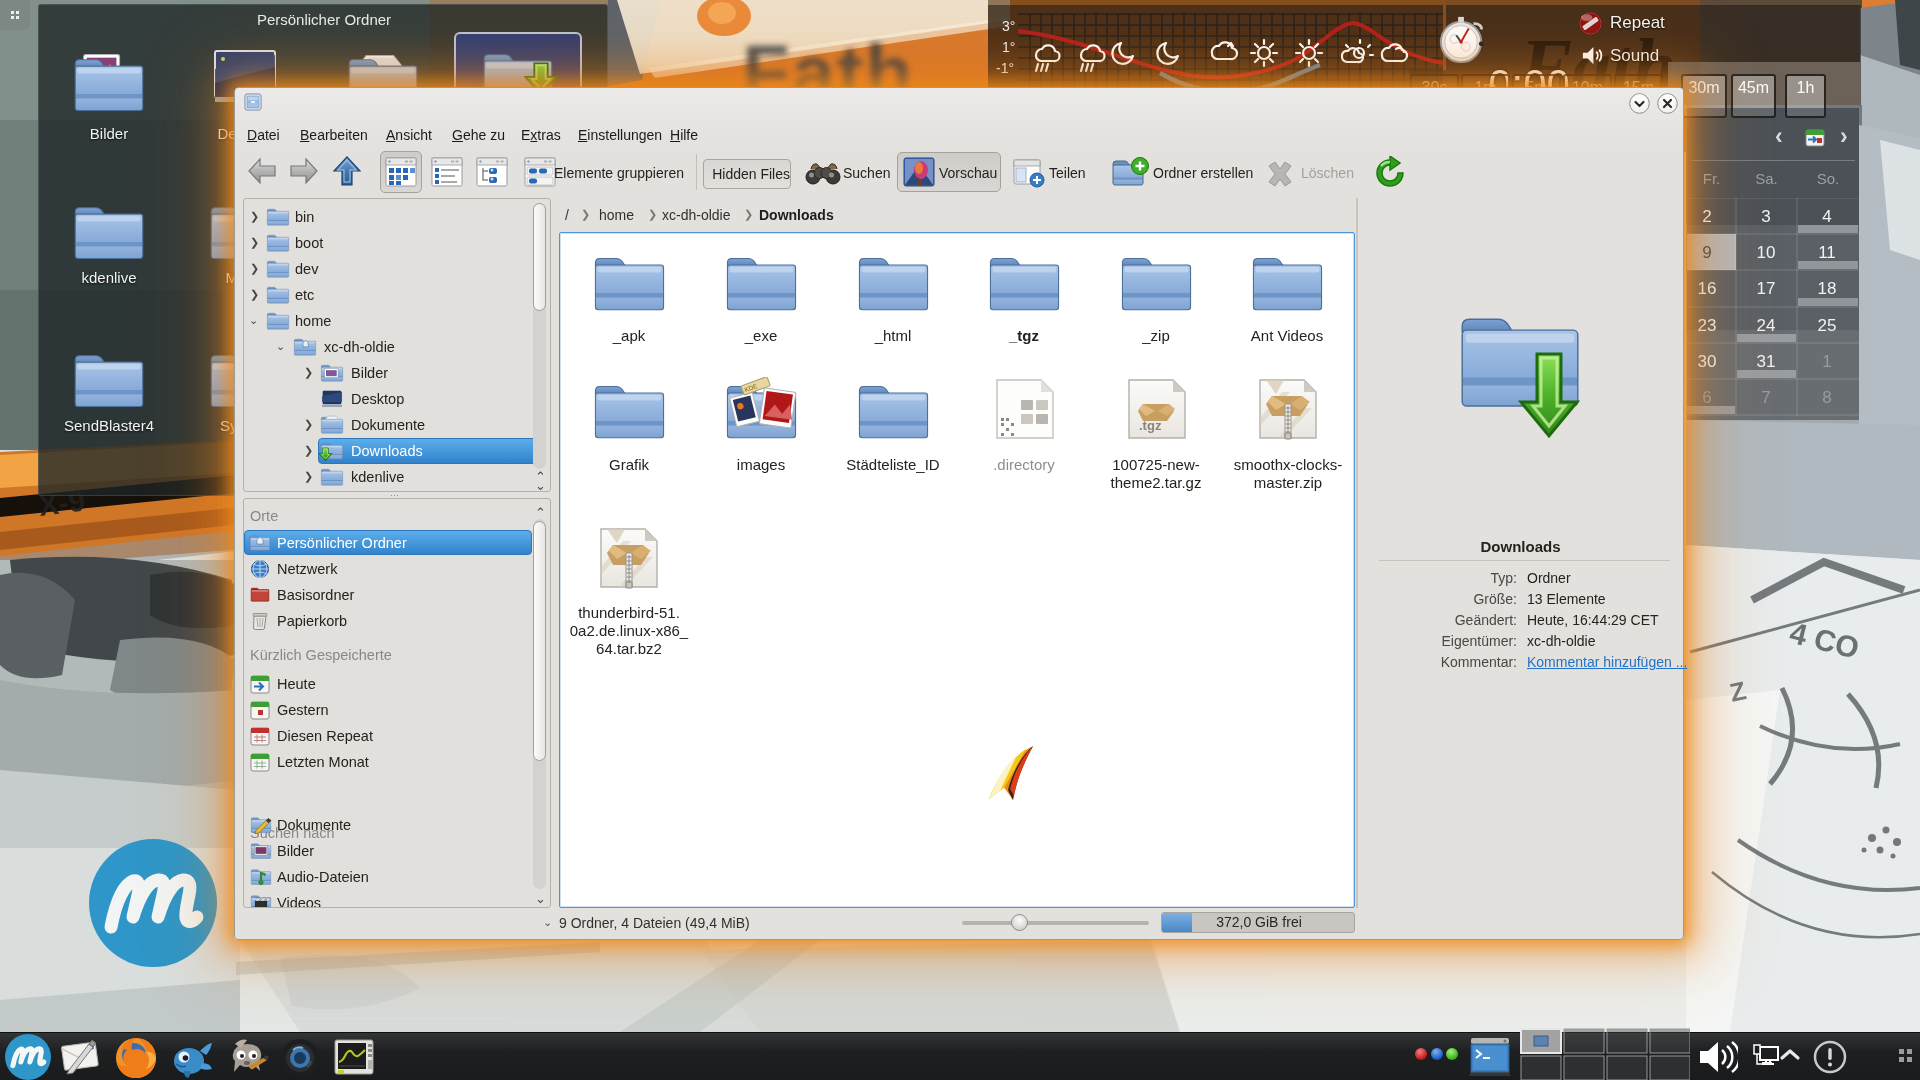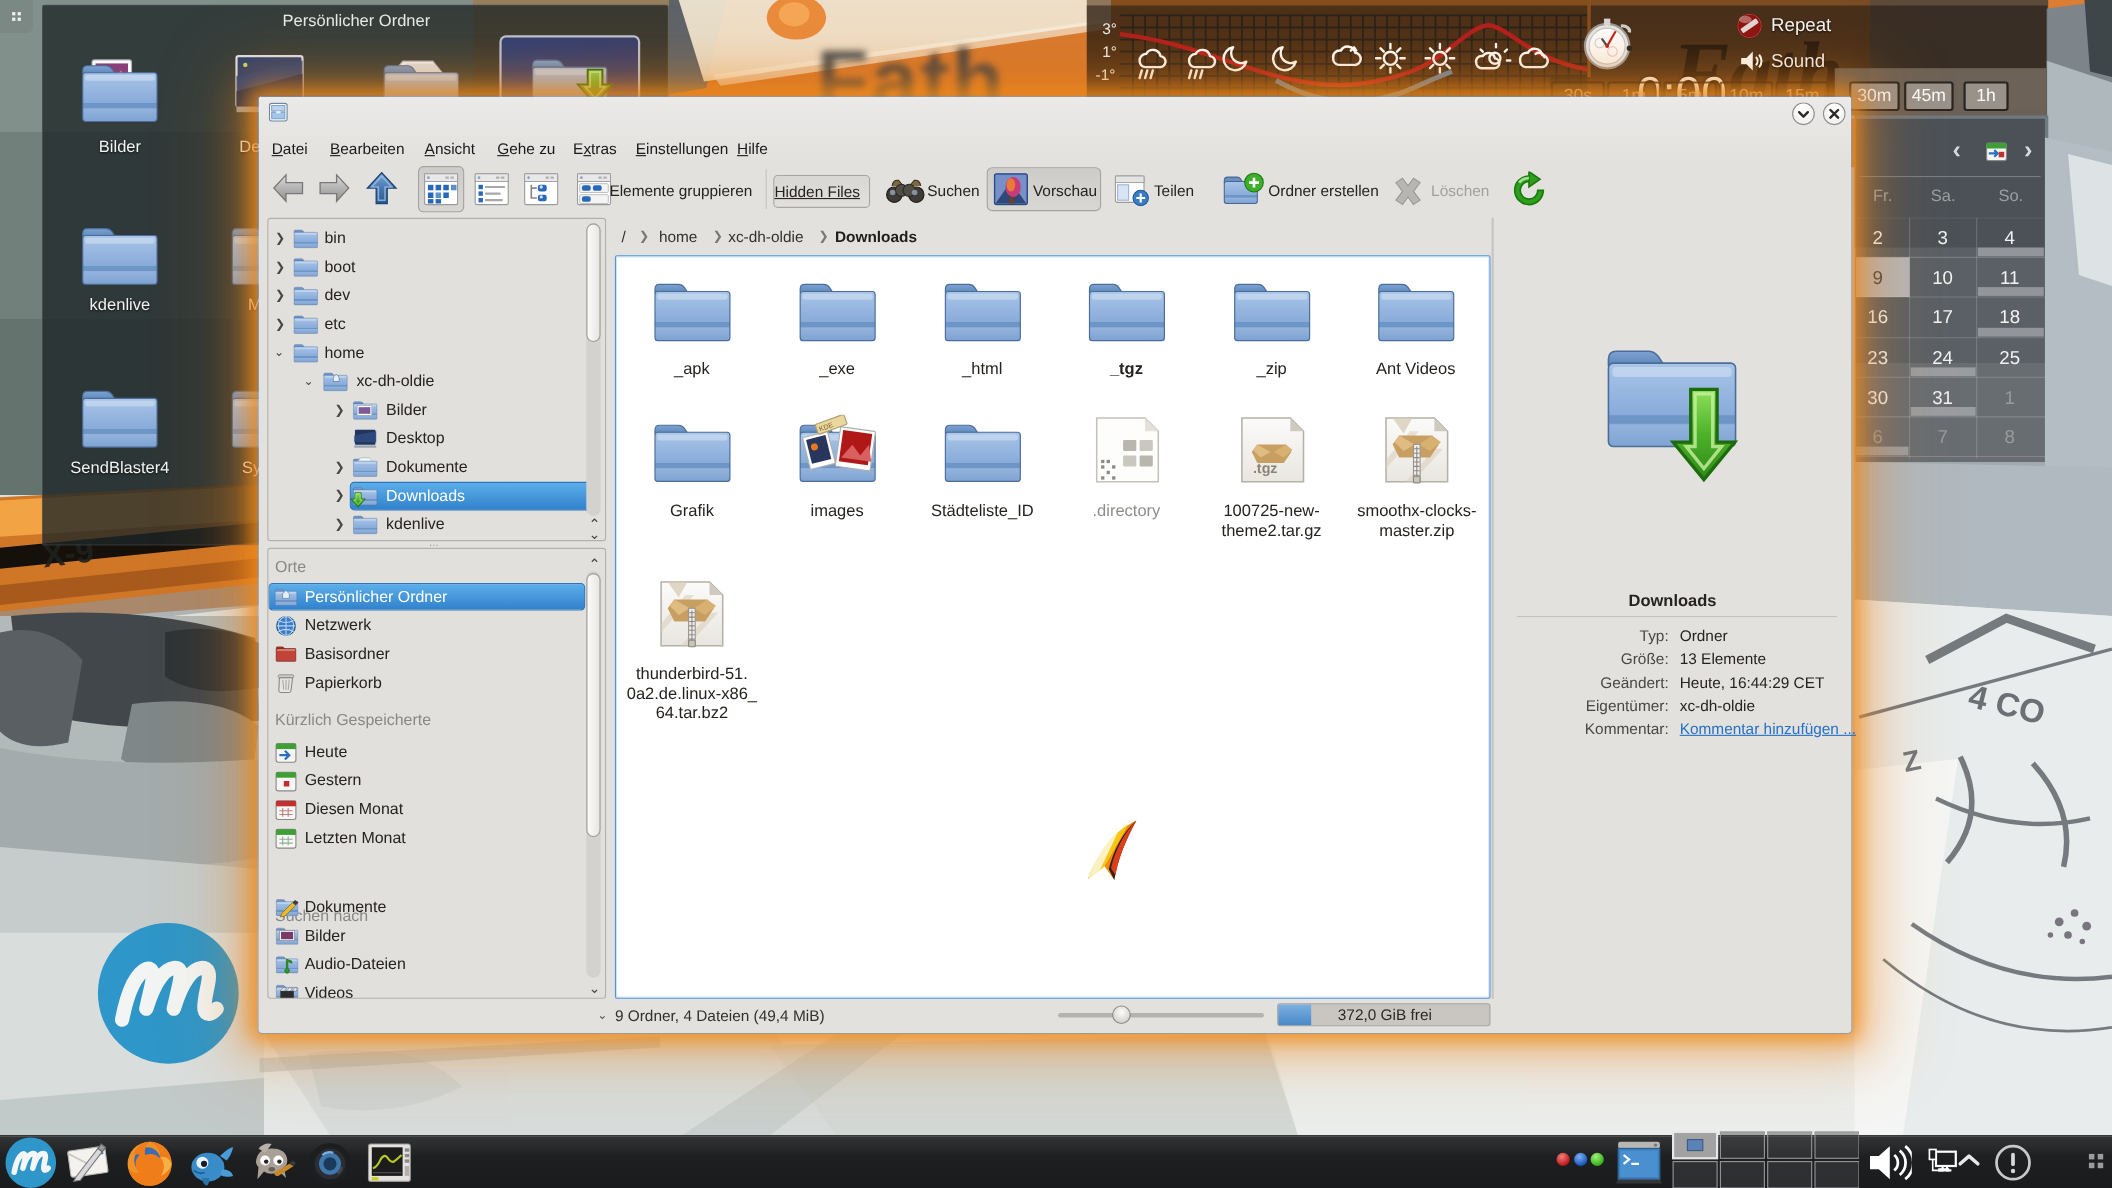--- a/index.html
+++ b/index.html
@@ -1,19 +1,19 @@
 <!DOCTYPE html>
 <html><head>
 <meta charset="utf-8">
 <style>
   * { margin:0; padding:0; box-sizing:border-box; }
   html,body { width:1920px; height:1080px; overflow:hidden; font-family:"Liberation Sans", sans-serif; }
   #stage { position:absolute; left:0; top:0; width:1920px; height:1080px; overflow:hidden; background:#b9c3c9; }
   .abs { position:absolute; }
-  .tbtn { position:absolute; top:0; width:47px; height:27px; border:2px solid rgba(12,10,8,0.8); border-radius:3px;
+  .tbtn { position:absolute; top:0; width:47px; height:44px; border:2px solid rgba(12,10,8,0.8); border-radius:3px;
           color:rgba(240,228,215,0.75); font-size:16px; text-align:center; line-height:23px; background:rgba(255,255,255,0.04); }
   .tbtn.lit { background:rgba(240,240,240,0.34); color:#fbfbfb; }
   .mlabel { position:absolute; color:#1a1a1a; font-size:14px; }
   .mlabel span { text-decoration:underline; }
   .sbtxt { position:absolute; font-size:14.5px; color:#26221e; white-space:nowrap; }
   .sbhead { position:absolute; font-size:14.5px; color:#8a8886; white-space:nowrap; }
   .ilabel { position:absolute; text-align:center; font-size:15px; color:#26221e; line-height:18px; }
 </style>
 </head>
 <body>
@@ -517,21 +517,21 @@
         <rect x="24.5" y="4.5" width="3" height="2" fill="#b0b0b0"></rect>
       <rect x="3" y="11" width="26" height="8" rx="1" fill="#f4f4f4" stroke="#b8b8b8" stroke-width="0.8"></rect>
       <rect x="5" y="12.5" width="8" height="5" rx="2" fill="#2868b8"></rect>
         <rect x="15" y="12.5" width="8" height="5" rx="2" fill="#2868b8"></rect>
       <rect x="3" y="21" width="26" height="8" rx="1" fill="#f4f4f4" stroke="#b8b8b8" stroke-width="0.8"></rect>
       <rect x="5" y="22.5" width="8" height="5" rx="2" fill="#2868b8"></rect>
     </svg>
     <div class="abs" style="left:319px;top:77px;font-size:14px;color:#26231f;">Elemente gruppieren</div>
     <div class="abs" style="left:461px;top:66px;width:1px;height:36px;background:#c3c0bc;"></div>
 
-    <div class="abs" style="left:468px;top:71px;width:88px;height:30px;background:linear-gradient(#d9d7d4,#e2e0dd);border:1px solid #a9a6a2;border-radius:4px;text-align:left;line-height:28px;font-size:14px;color:#26231f;text-decoration:underline;">Hidden Files</div>
+    <div class="abs" style="left:468px;top:71px;width:88px;height:30px;background:linear-gradient(#d9d7d4,#e2e0dd);border:1px solid #a9a6a2;border-radius:4px;text-align:right;line-height:28px;font-size:14px;color:#26231f;">Hidden Files</div>
 
     <svg class="abs" style="left:570px;top:72px" width="36" height="26" viewBox="0 0 36 26">
       <path d="M6,9 q1,-6 6,-5 l5,6 h4 l5,-6 q5,-1 6,5" fill="#7a6a44" stroke="#3c3020" stroke-width="1"></path>
       <circle cx="8" cy="17" r="7" fill="#3e3a36" stroke="#242018"></circle>
       <circle cx="28" cy="17" r="7" fill="#3e3a36" stroke="#242018"></circle>
       <circle cx="14.5" cy="13" r="5.5" fill="#504c46" stroke="#2c2824"></circle>
       <circle cx="21.5" cy="13" r="5.5" fill="#504c46" stroke="#2c2824"></circle>
       <circle cx="6.5" cy="15" r="2.5" fill="#9aa8b8" opacity="0.8"></circle>
       <circle cx="26.5" cy="15" r="2.5" fill="#9aa8b8" opacity="0.8"></circle>
     </svg>
@@ -699,21 +699,21 @@
         <rect x="8" y="10" width="5" height="5" fill="#c03030"></rect>
       </svg>
       <div class="sbtxt" style="left:33px;top:203px;">Gestern</div>
       <svg class="abs" style="left:6px;top:227px" width="20" height="20" viewBox="0 0 20 20">
         <rect x="1" y="2" width="18" height="17" rx="2" fill="#f6f6f4" stroke="#888"></rect>
         <rect x="1" y="2" width="18" height="5" fill="#c03030"></rect>
         <g fill="none" stroke="#c08080" stroke-width="1">
             <path d="M4,11 h12 M4,14.5 h12 M7,8.5 v8 M12,8.5 v8"></path>
           </g>
       </svg>
-      <div class="sbtxt" style="left:33px;top:229px;">Diesen Monat</div>
+      <div class="sbtxt" style="left:33px;top:229px;">Diesen Repeat</div>
       <svg class="abs" style="left:6px;top:253px" width="20" height="20" viewBox="0 0 20 20">
         <rect x="1" y="2" width="18" height="17" rx="2" fill="#f6f6f4" stroke="#888"></rect>
         <rect x="1" y="2" width="18" height="5" fill="#3f9e35"></rect>
         <g fill="none" stroke="#90b090" stroke-width="1">
             <path d="M4,11 h12 M4,14.5 h12 M7,8.5 v8 M12,8.5 v8"></path>
           </g>
       </svg>
       <div class="sbtxt" style="left:33px;top:255px;">Letzten Monat</div>
       <div class="sbhead" style="left:6px;top:289px;margin-top:37px;">Suchen nach</div>
       <svg class="abs" style="left:6px;top:316px" width="22" height="19" viewBox="0 0 72 62">

